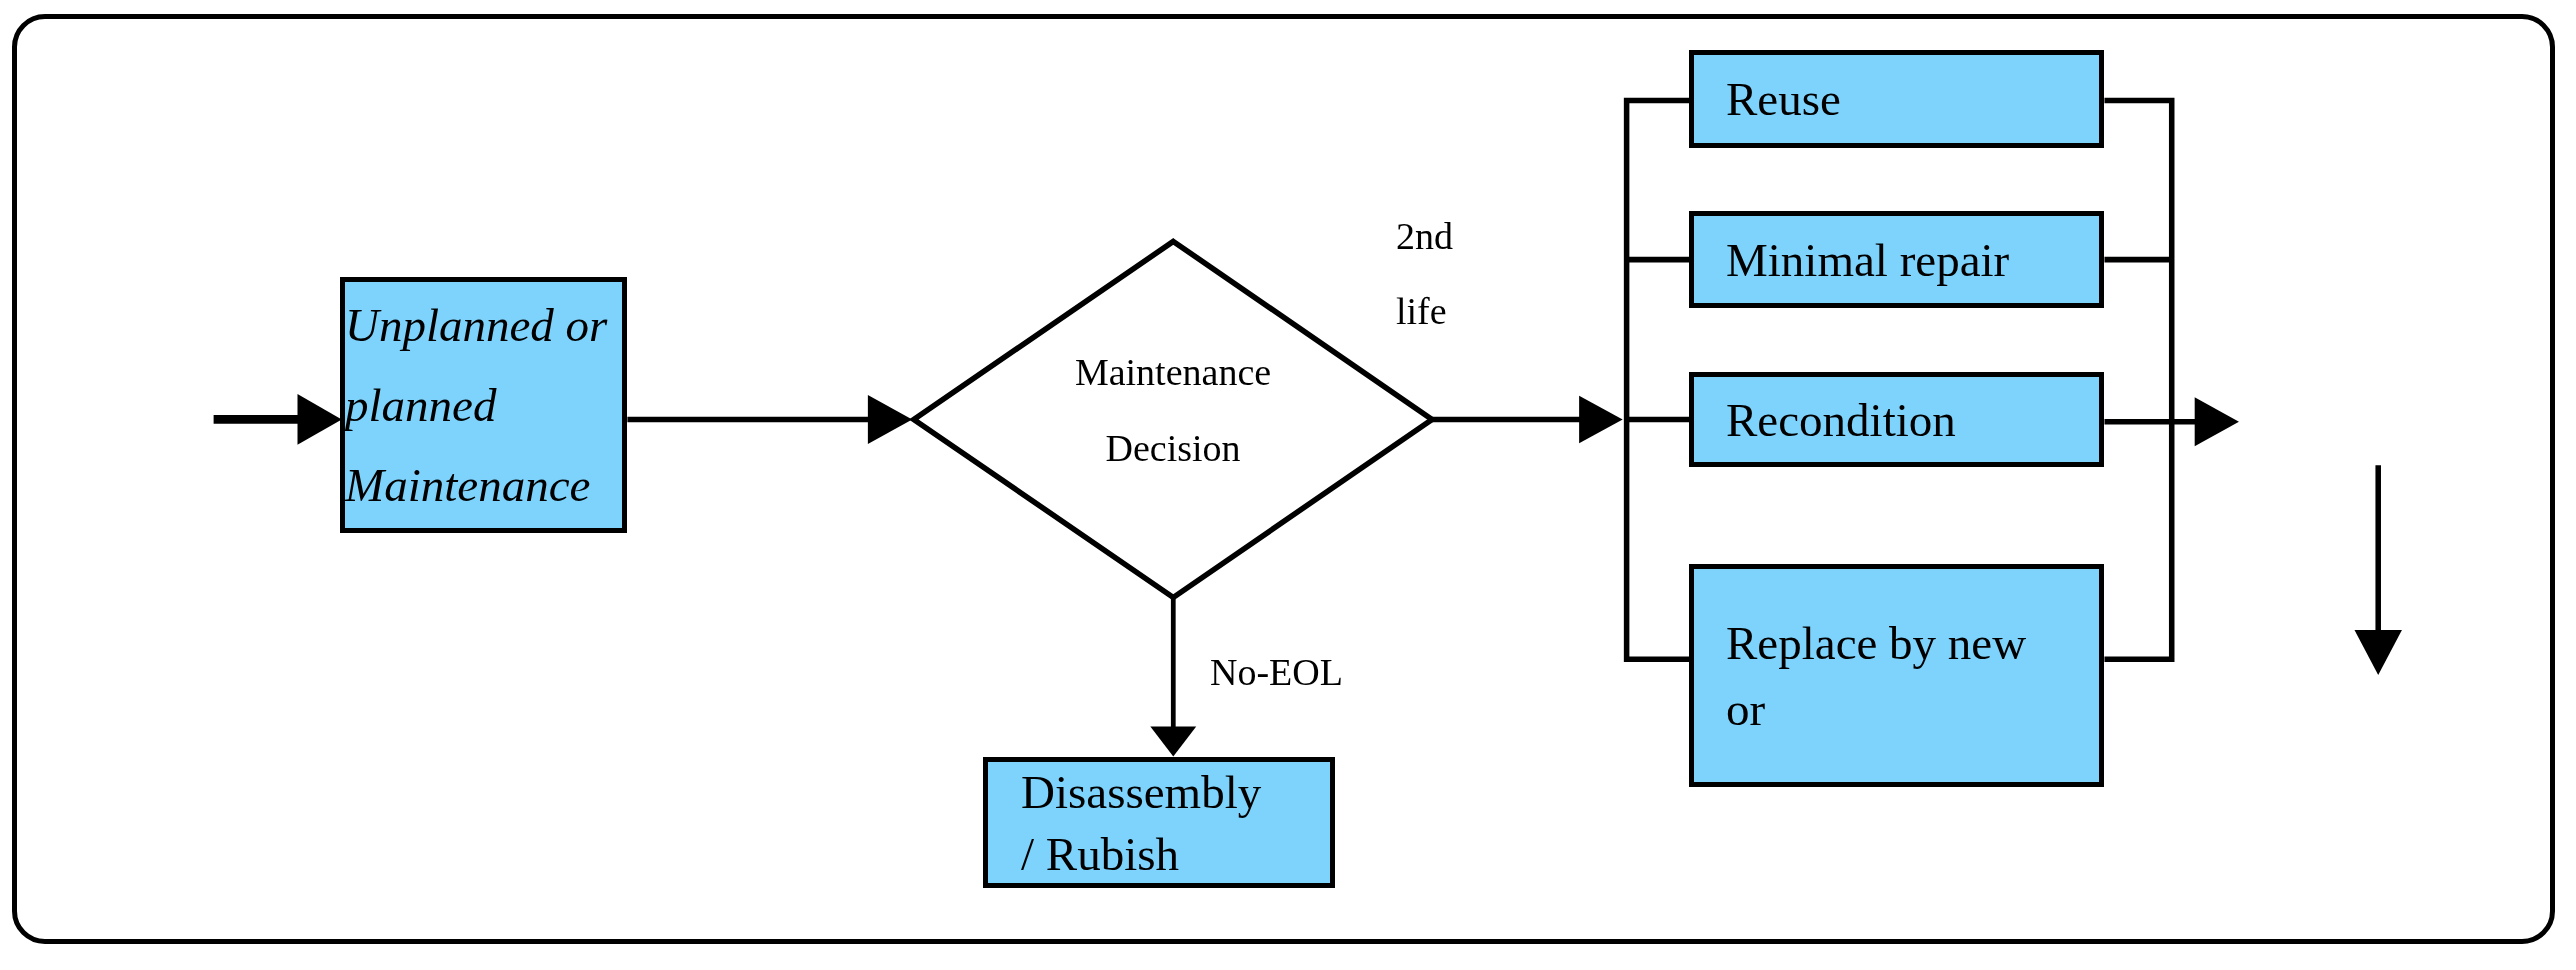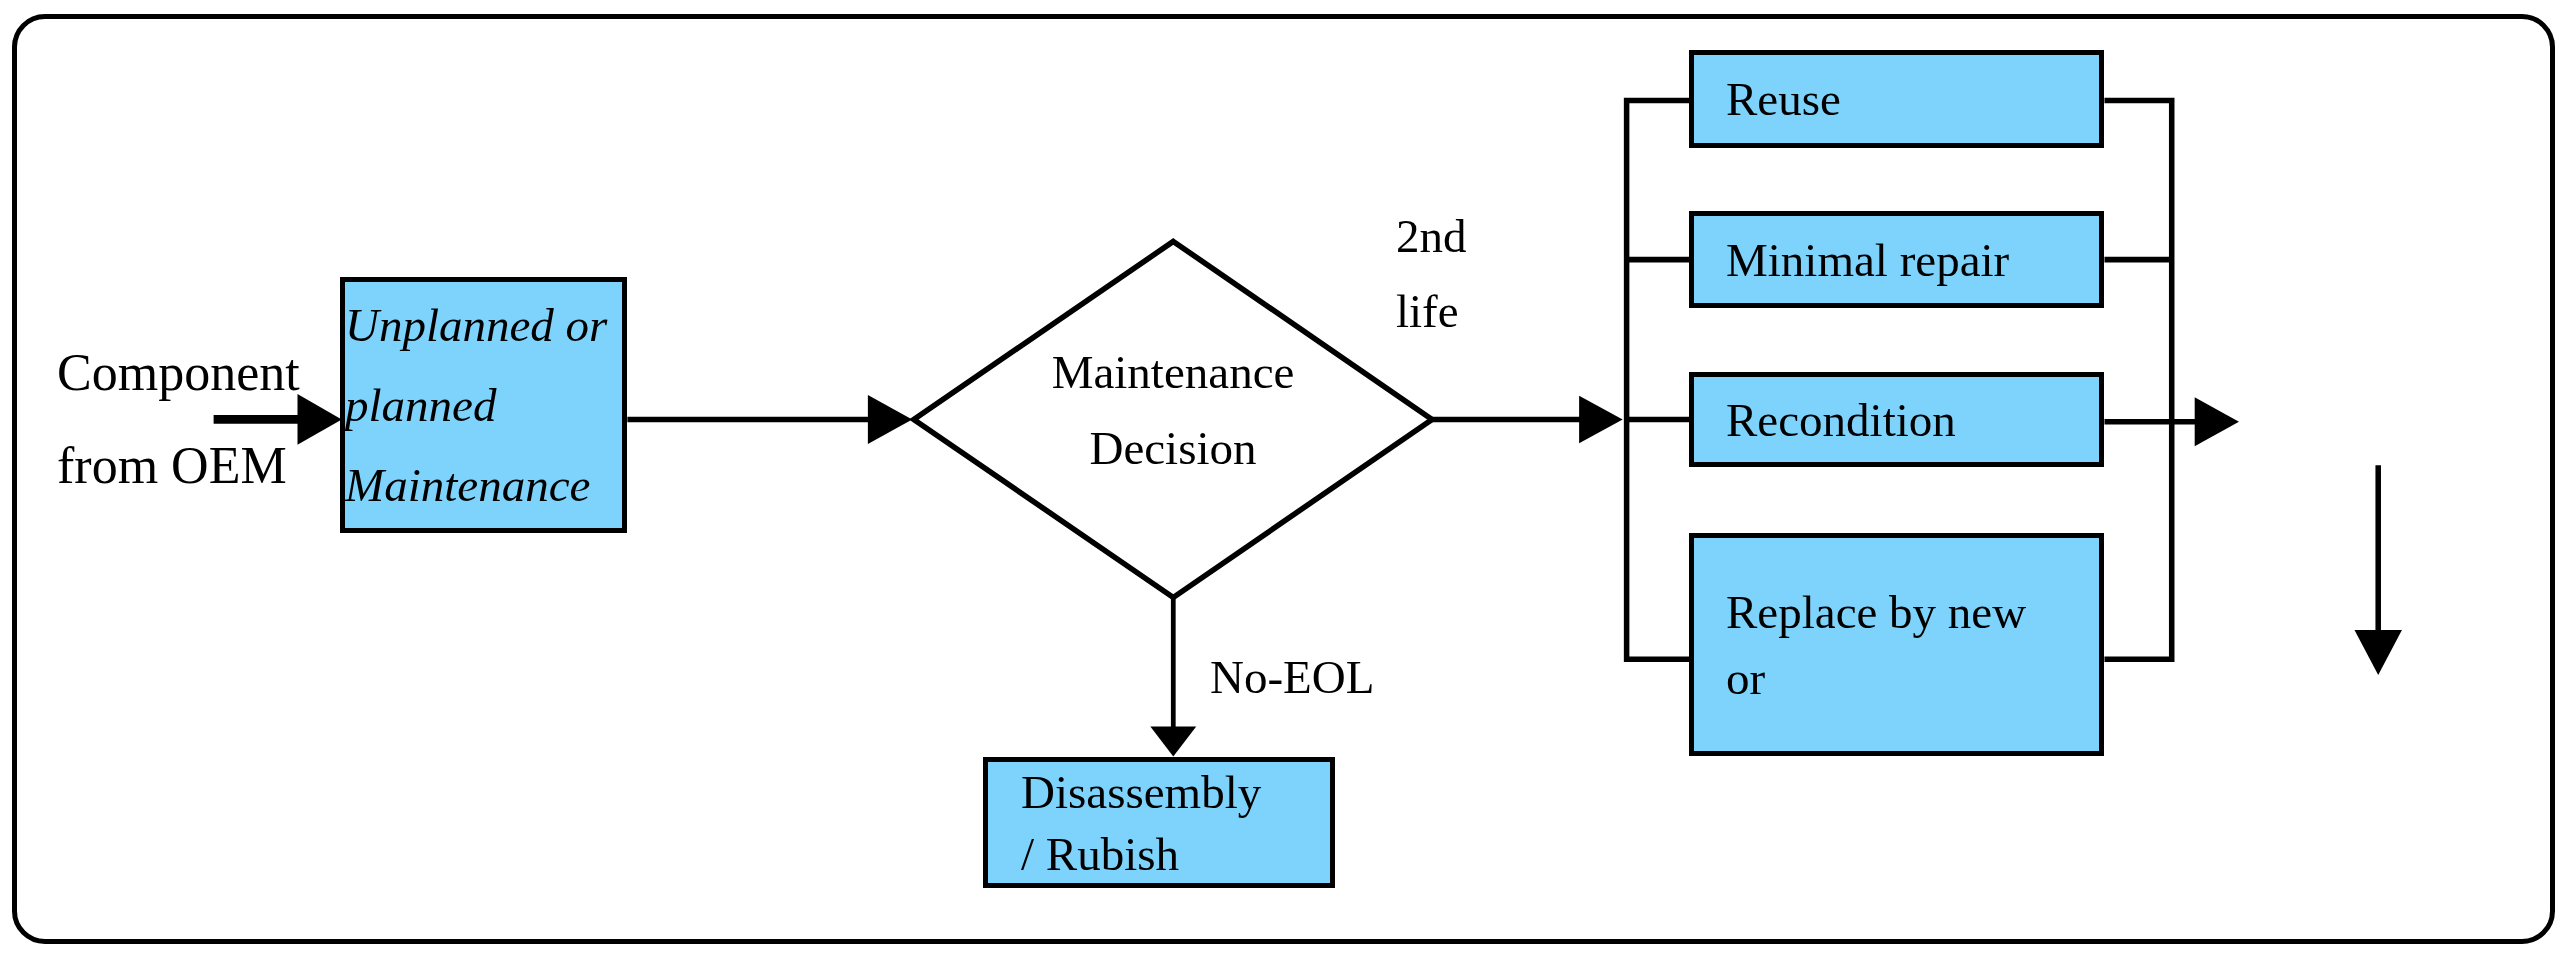--- a/index.html
+++ b/index.html
@@ -17,37 +17,37 @@
     box-sizing:border-box;
   }
   #wires{position:absolute;left:0;top:0;width:2576px;height:971px;}
   .node{
     position:absolute;box-sizing:border-box;
     border:5.5px solid #000;background:#7dd3fc;
     display:flex;flex-direction:column;justify-content:center;
     font-size:47px;line-height:80px;white-space:nowrap;
   }
   .free-label{
-    position:absolute;white-space:nowrap;font-size:47px;
+    position:absolute;white-space:nowrap;font-size:38px;
   }
   
   #component-label{left:57px;top:326px;font-size:52px;line-height:93px;}
   
   #maintenance-box{left:340px;top:277px;width:287px;height:256px;font-style:italic;}
   
   #decision-label{left:1015px;top:334px;width:316px;text-align:center;line-height:76px;}
   
   #second-life-label{left:1396px;top:199px;line-height:75px;}
   #no-eol-label{left:1210px;top:650px;}
   
   .option-box{left:1689px;width:415px;padding-left:32px;}
   #reuse-box{top:50px;height:98px;}
   #minimal-repair-box{top:211px;height:97px;}
   #recondition-box{top:372px;height:95px;}
-  #replace-box{top:533px;height:223px;line-height:66px;}
+  #replace-box{top:564px;height:223px;line-height:66px;}
   
   #assembly-box{left:2235px;top:372px;width:286px;height:93px;padding-left:30px;}
   #to-oem-label{left:2256px;top:680px;font-size:51px;}
   #disassembly-box{left:983px;top:757px;width:352px;height:131px;padding-left:33px;line-height:62px;}
 </style>
 </head>
 <body>
 
 <div id="canvas">
 
@@ -76,24 +76,20 @@
     <line x1="2660" y1="533" x2="2776" y2="533" stroke="#000" stroke-width="7"></line>
     <polygon points="2774,502 2774,564 2830,533" fill="#000"></polygon>
 
     <line x1="3006" y1="588" x2="3006" y2="798" stroke="#000" stroke-width="7"></line>
     <polygon points="2976,796 3036,796 3006,853" fill="#000"></polygon>
 
     <line x1="1483" y1="755" x2="1483" y2="920" stroke="#000" stroke-width="6"></line>
     <polygon points="1454,918 1512,918 1483,956" fill="#000"></polygon>
   </svg>
 
-  <div id="component-label" class="free-label">
-    <div>Component</div>
-    <div>from OEM</div>
-  </div>
 
   <div id="maintenance-box" class="node">
     <div>Unplanned or</div>
     <div>planned</div>
     <div>Maintenance</div>
   </div>
 
   <div id="decision-label" class="free-label">
     <div>Maintenance</div>
     <div>Decision</div>

